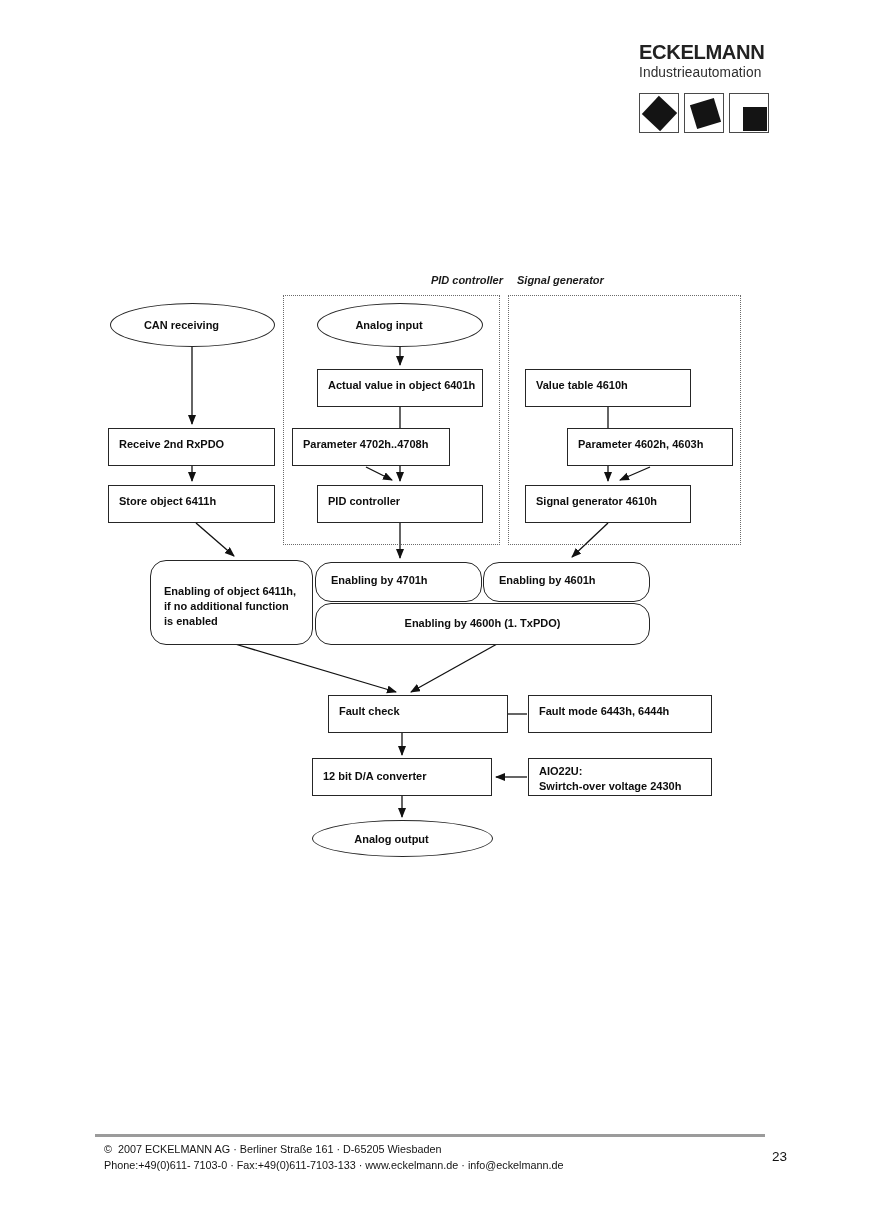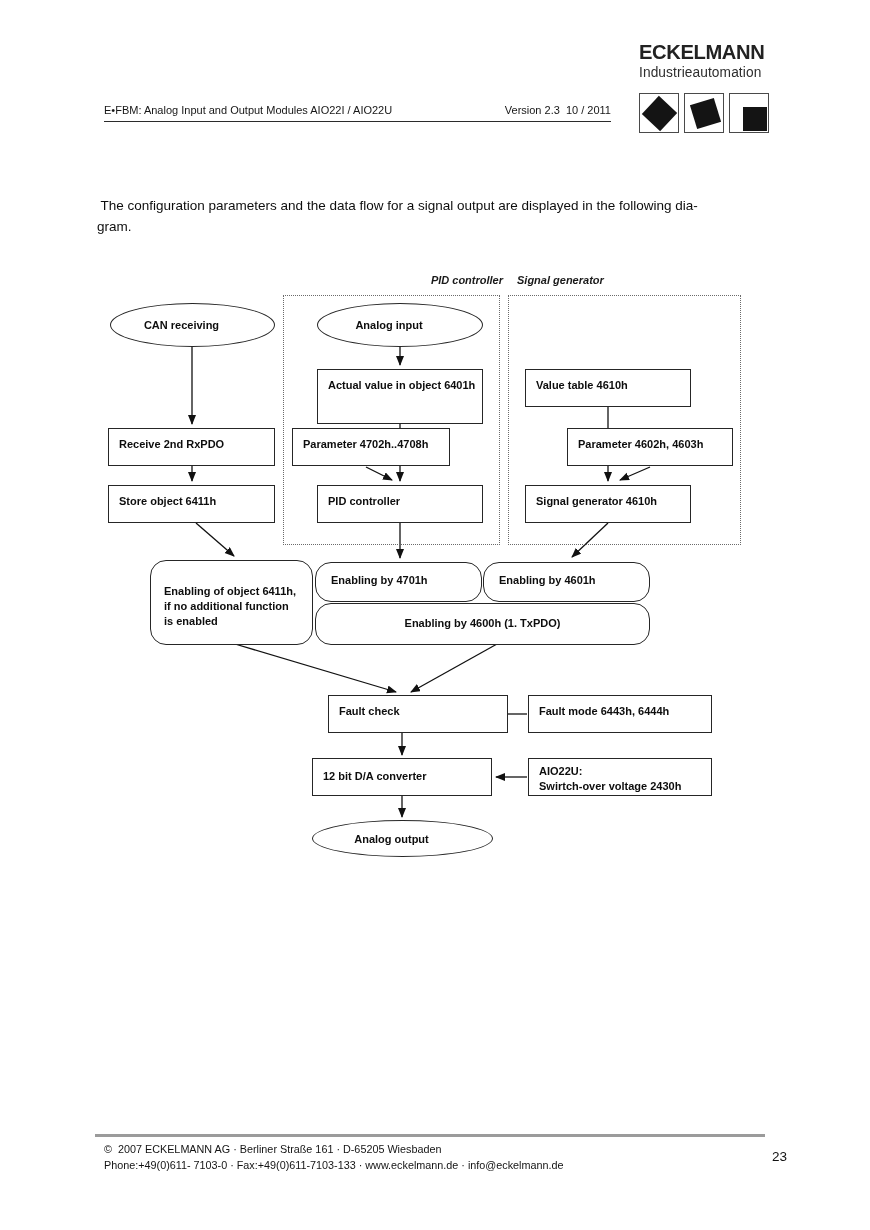--- a/index.html
+++ b/index.html
@@ -46,45 +46,37 @@
   .footer-rule { position:absolute; left:95px; top:1134px; width:670px; height:3px; background:#9b9b9b; }
   .footer-text { position:absolute; left:104px; top:1142px; font-size:10.8px; line-height:15.5px; color:#141414; }
   .footer-text div { white-space:pre; }
   .page-num { position:absolute; left:772px; top:1149px; width:40px; font-size:13.5px; color:#111; }
 </style>
 </head>
 <body>
 
 <div id="page">
 
-  <div class="doc-header">
-    <span>E•FBM: Analog Input and Output Modules AIO22I / AIO22U</span>
-    <span>Version 2.3  10 / 2011</span>
-  </div>
 
   <div class="logo">
     <div class="logo-brand">ECKELMANN</div>
     <div class="logo-sub">Industrieautomation</div>
     <div class="logo-mark">
       <div class="logo-sq sq1">
           <div class="shape"></div>
         </div>
       <div class="logo-sq sq2">
           <div class="shape"></div>
         </div>
       <div class="logo-sq sq3">
           <div class="shape"></div>
         </div>
     </div>
   </div>
 
-  <div class="intro">
-    <div> The configuration parameters and the data flow for a signal output are displayed in the following dia-</div>
-    <div>gram.</div>
-  </div>
 
   <div class="diagram">
 
     <svg width="870" height="1230">
       <defs>
         <marker id="ah" markerUnits="userSpaceOnUse" markerWidth="11" markerHeight="9" refX="9" refY="4" orient="auto">
           <path d="M0,0 L10,4 L0,8 Z" fill="#111"></path>
         </marker>
       </defs>
       <g stroke="#111" stroke-width="1.3" fill="none">
@@ -108,21 +100,21 @@
     </svg>
 
     <div class="grp-label" style="left:393px; top:274px; width:110px; text-align:right;">PID controller</div>
     <div class="grp-label" style="left:517px; top:274px;">Signal generator</div>
     <div class="grp" style="left:283px; top:295px; width:217px; height:250px;"></div>
     <div class="grp" style="left:508px; top:295px; width:233px; height:250px;"></div>
 
     <div class="n ellipse" style="left:110px; top:303px; width:165px; height:44px;">CAN receiving</div>
     <div class="n ellipse" style="left:317px; top:303px; width:166px; height:44px;">Analog input</div>
 
-    <div class="n box" style="left:317px; top:369px; width:166px; height:55px;">Actual value in object 6401h</div>
+    <div class="n box" style="left:317px; top:369px; width:166px; height:38px;">Actual value in object 6401h</div>
     <div class="n box" style="left:525px; top:369px; width:166px; height:38px;">Value table 4610h</div>
     <div class="n box" style="left:108px; top:428px; width:167px; height:38px;">Receive 2nd RxPDO</div>
     <div class="n box" style="left:292px; top:428px; width:158px; height:38px;">Parameter 4702h..4708h</div>
     <div class="n box" style="left:567px; top:428px; width:166px; height:38px;">Parameter 4602h, 4603h</div>
     <div class="n box" style="left:108px; top:485px; width:167px; height:38px;">Store object 6411h</div>
     <div class="n box" style="left:317px; top:485px; width:166px; height:38px;">PID controller</div>
     <div class="n box" style="left:525px; top:485px; width:166px; height:38px;">Signal generator 4610h</div>
 
     <div class="n rounded multi r6411" style="left:150px; top:560px; width:163px; height:85px;">Enabling of object 6411h,
 if no additional function

